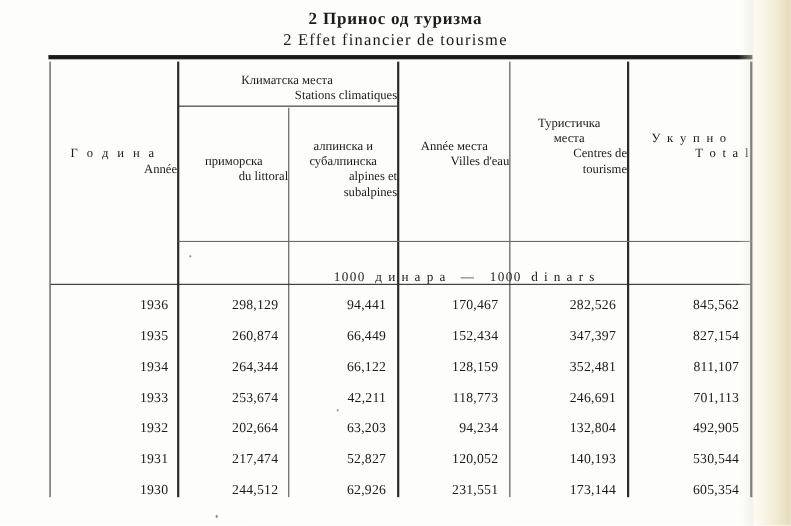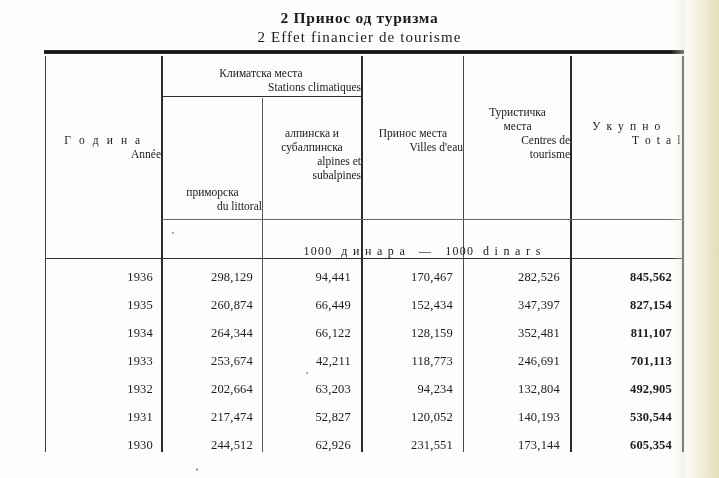--- a/index.html
+++ b/index.html
@@ -125,21 +125,21 @@
   }
 
   
   .cellnum {
     position: absolute;
     text-align: right;
     font-size: 12.5px;
     letter-spacing: 0.2px;
     white-space: pre;
   }
-  .cellnum.total { font-weight: bold; }
+  .cellnum.total { font-weight: normal; }
   .cellyear {
     position: absolute;
     text-align: right;
     font-size: 12.5px;
     letter-spacing: 0.2px;
   }
 
   
   .speck {
     position: absolute;
@@ -180,36 +180,36 @@
     <span class="cyr">Климатска места</span>
     <span class="fr">Stations climatiques</span>
   </div>
 
   <div class="hcell" style="left:46px; top:133px; width:115px;">
     <span class="cyr spaced-wide">Г о д и н а</span>
     <span class="gap-line"></span>
     <span class="fr">Année</span>
   </div>
 
-  <div class="hcell" style="left:163px; top:140px; width:99px;margin-top:45px;">
+  <div class="hcell" style="left:163px; top:140px; width:99px;">
     <span class="cyr">приморска</span>
     <span class="gap-line"></span>
     <span class="fr">du littoral</span>
   </div>
 
   <div class="hcell" style="left:263px; top:126px; width:98px;">
     <span class="cyr">алпинска и</span>
     <span class="cyr">субалпинска</span>
     <span class="gap-line"></span>
     <span class="fr">alpines et</span>
     <span class="fr">subalpines</span>
   </div>
 
   <div class="hcell" style="left:363px; top:126px; width:100px;">
-    <span class="cyr">Принос места</span>
+    <span class="cyr">Année места</span>
     <span class="gap-line"></span>
     <span class="fr">Villes d'eau</span>
   </div>
 
   <div class="hcell" style="left:465px; top:105px; width:105px;">
     <span class="cyr">Туристичка</span>
     <span class="cyr">места</span>
     <span class="gap-line"></span>
     <span class="fr">Centres de</span>
     <span class="fr">tourisme</span>

